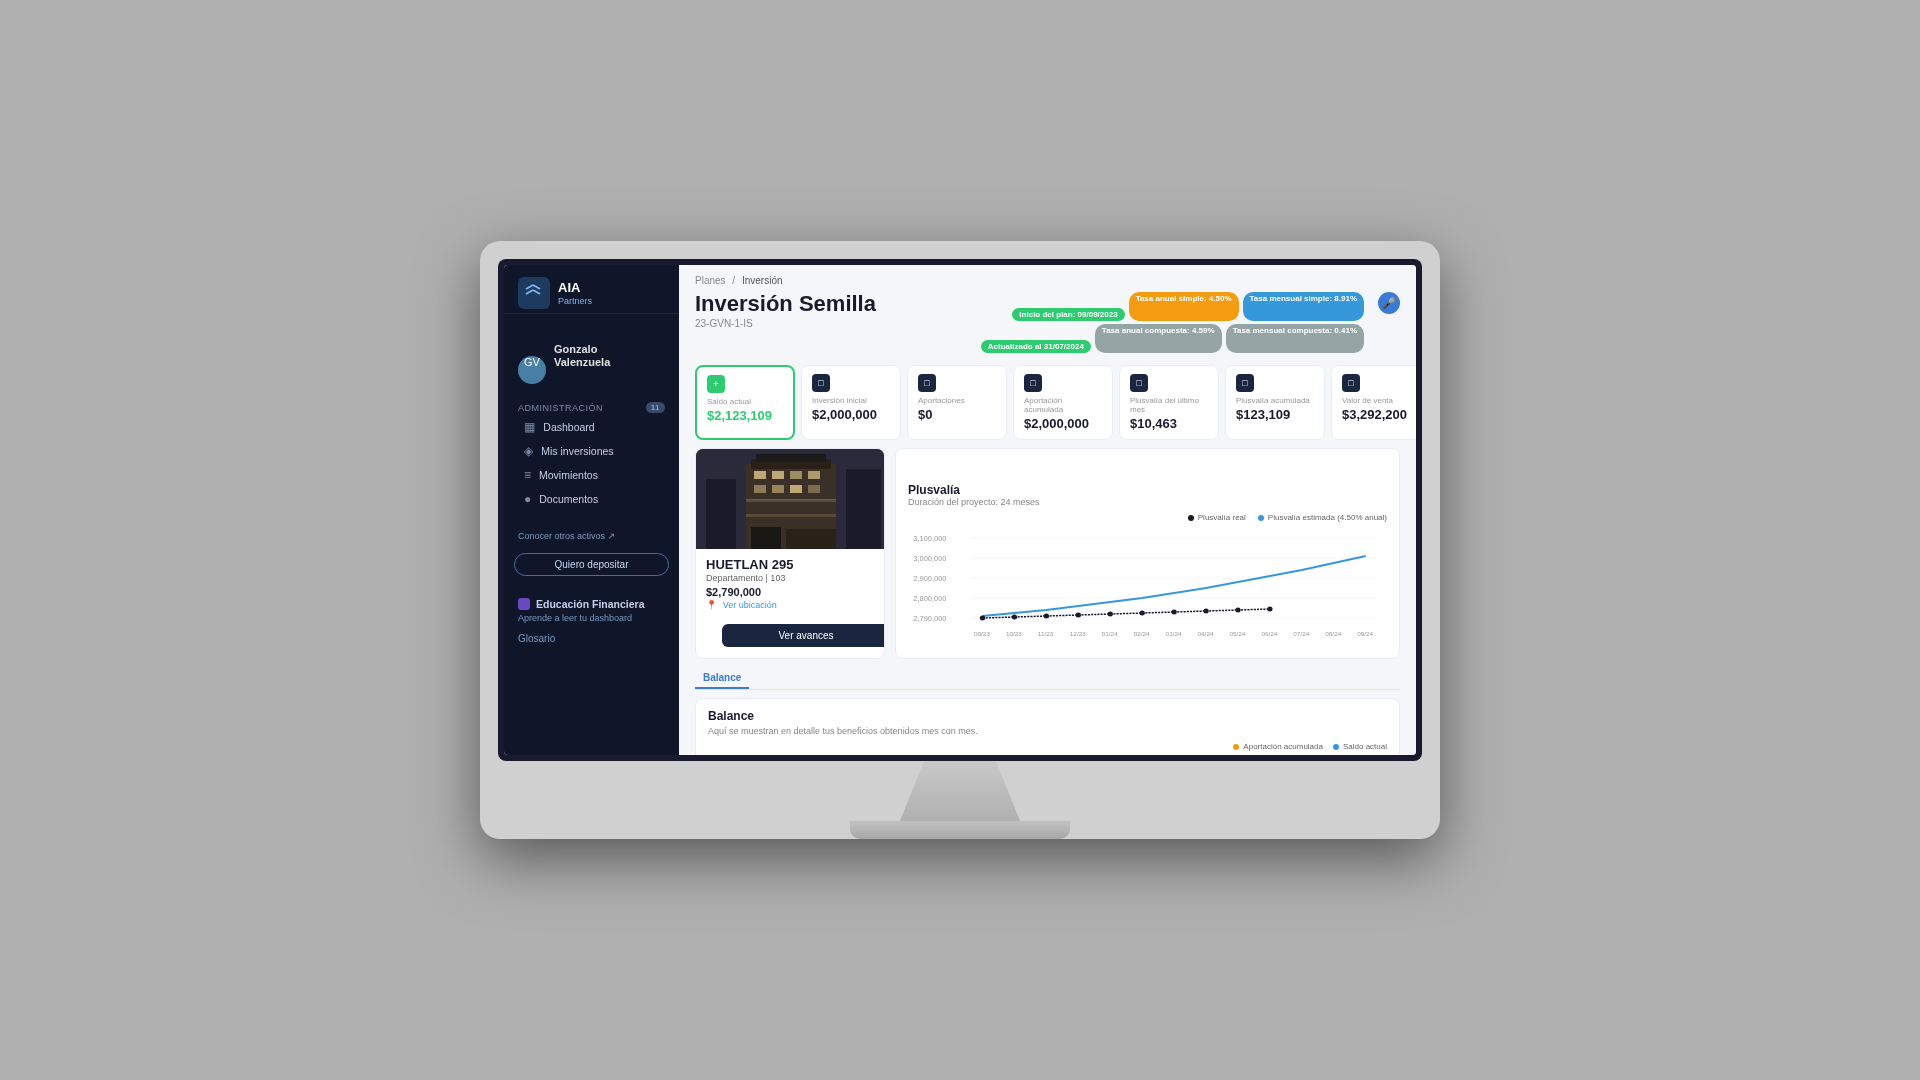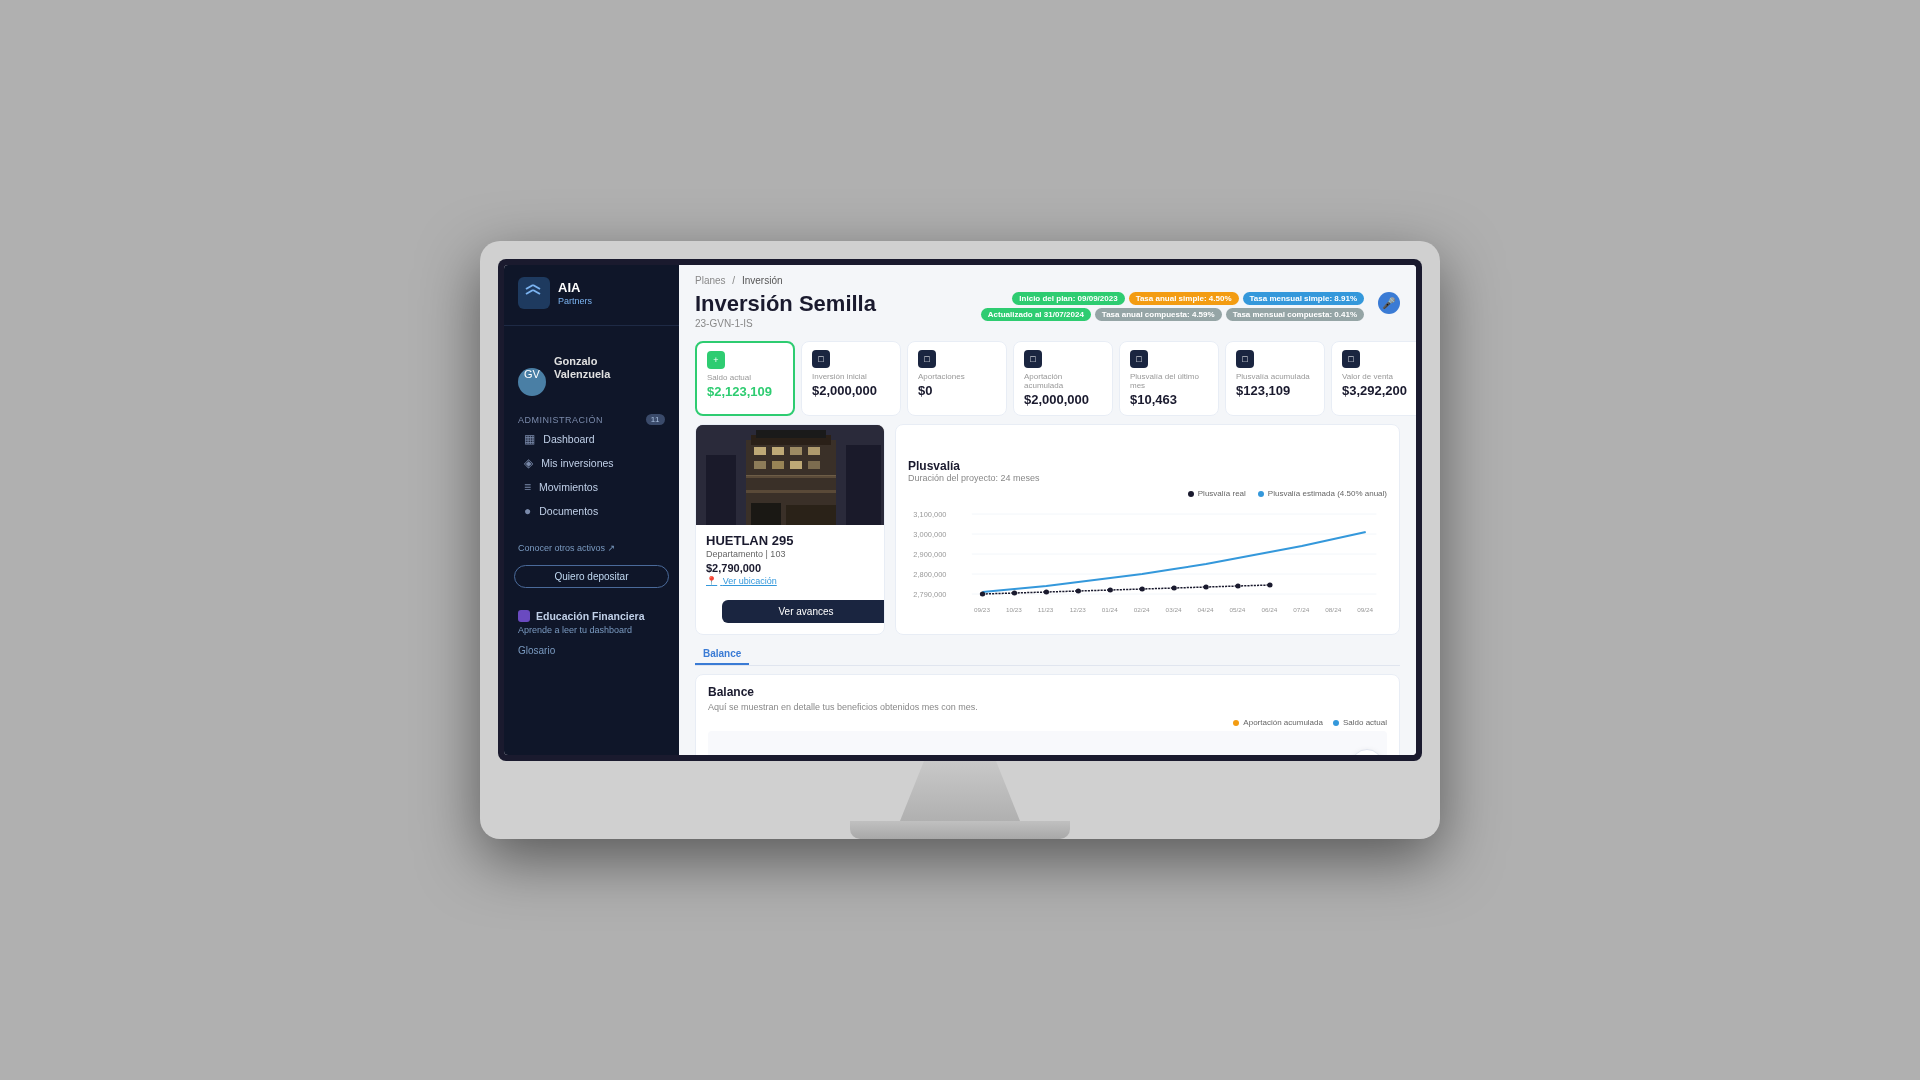--- a/index.html
+++ b/index.html
@@ -54,21 +54,21 @@
       background: #0f1629;
       color: #fff;
       display: flex;
       flex-direction: column;
       padding: 12px 0;
       font-size: 11px;
     }
     .sidebar-logo {
       display: flex;
       align-items: center;
-      padding: 0 14px 16px;
+      padding: 0 14px 4px;
       border-bottom: 1px solid #1e2a45;
       margin-bottom: 8px;
     }
     .logo-icon {
       width: 32px;
       height: 32px;
       background: #1e3a5f;
       border-radius: 6px;
       display: flex;
       align-items: center;
@@ -188,21 +188,21 @@
       align-items: flex-end;
     }
     .badges-row { display: flex; gap: 4px; }
     .badge {
       border-radius: 10px;
       padding: 2px 7px;
       font-size: 8px;
       font-weight: 600;
       white-space: nowrap;
     }
-    .badge-green { background: #2ecc71; color: #fff; }
+    .badge-green { background: #2ecc71; color: #fff; margin-top: 16px; }
     .badge-orange { background: #f39c12; color: #fff; }
     .badge-blue { background: #3498db; color: #fff; }
     .badge-gray { background: #95a5a6; color: #fff; }
 
     .mic-icon {
       width: 22px;
       height: 22px;
       background: #3a7bd5;
       border-radius: 50%;
       display: flex;
@@ -269,21 +269,21 @@
       height: 100px;
       background: linear-gradient(135deg, #3a3a4a 0%, #5a4a3a 30%, #4a3a2a 60%, #6a5a4a 100%);
       position: relative;
       overflow: hidden;
     }
 
     .property-info { padding: 8px 10px; }
     .property-name { font-size: 13px; font-weight: 800; color: #1a1a2e; }
     .property-type { font-size: 9px; color: #666; margin-top: 1px; }
     .property-price { font-size: 11px; font-weight: 600; color: #1a1a2e; margin-top: 3px; }
-    .property-location { font-size: 9px; color: #3498db; margin-top: 2px; cursor: pointer; text-decoration: underline; }
+    .property-location { font-size: 9px; color: #3498db; margin-top: 2px; cursor: pointer; }
     .location-pin { margin-right: 3px; }
 
     .view-btn {
       display: block;
       width: calc(100% - 20px);
       margin: 6px 26px 10px;
       background: #1a2540;
       color: #fff;
       border: none;
       border-radius: 6px;

